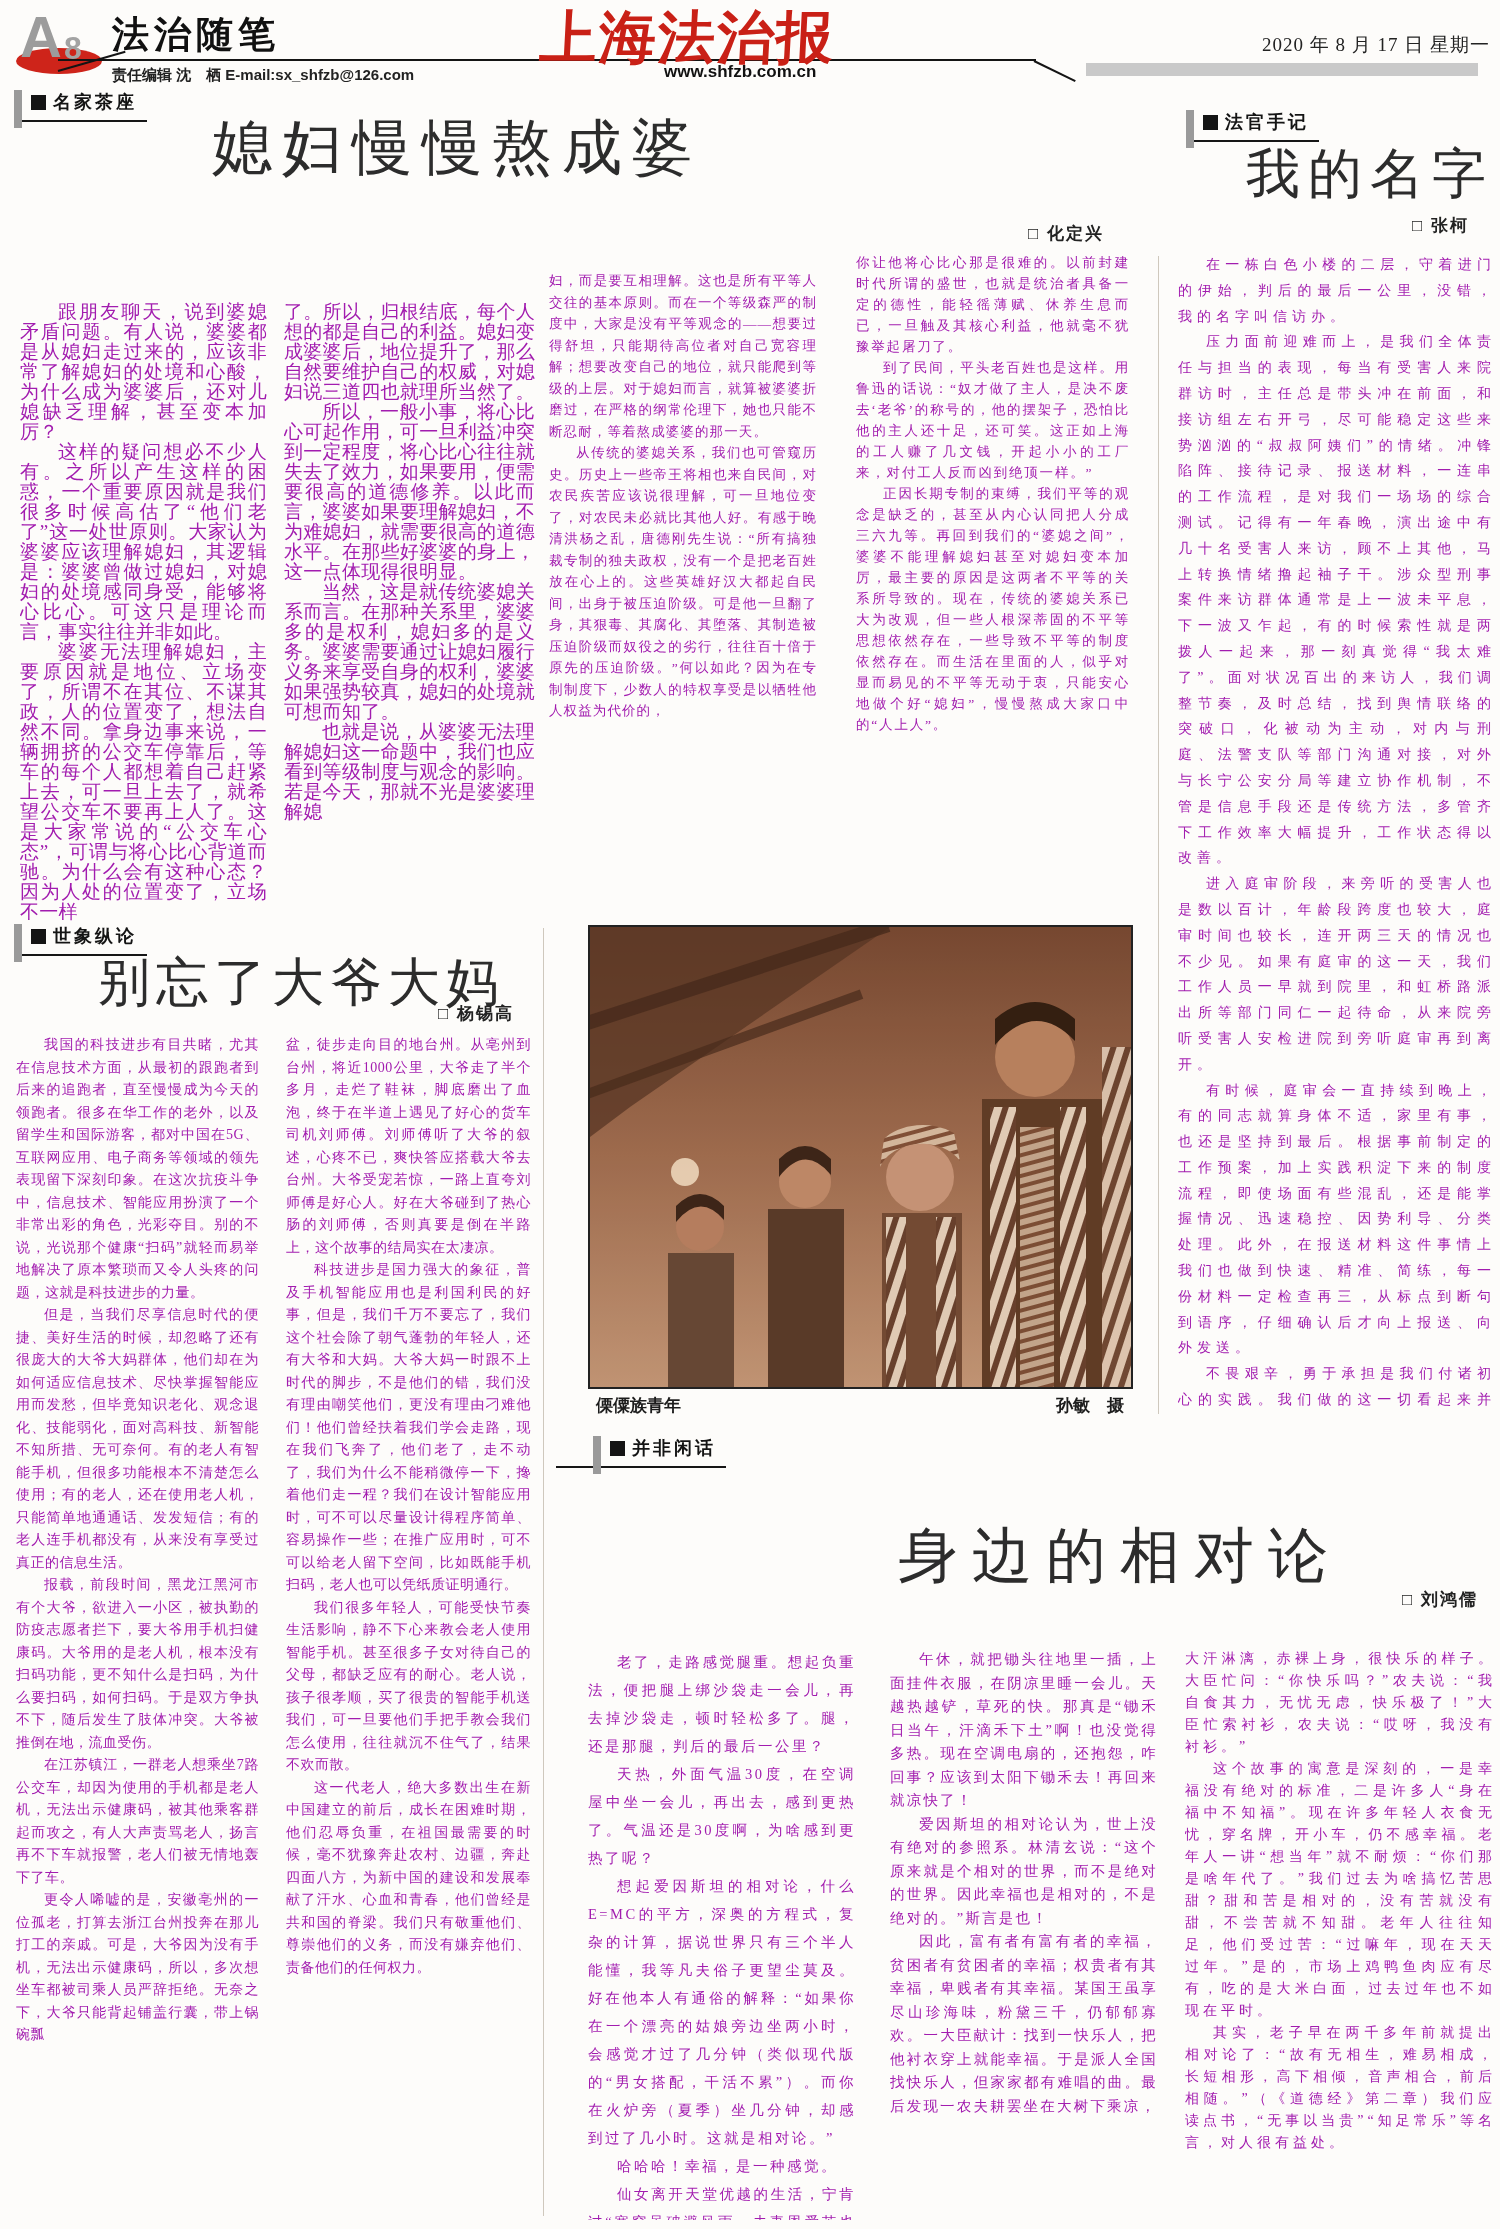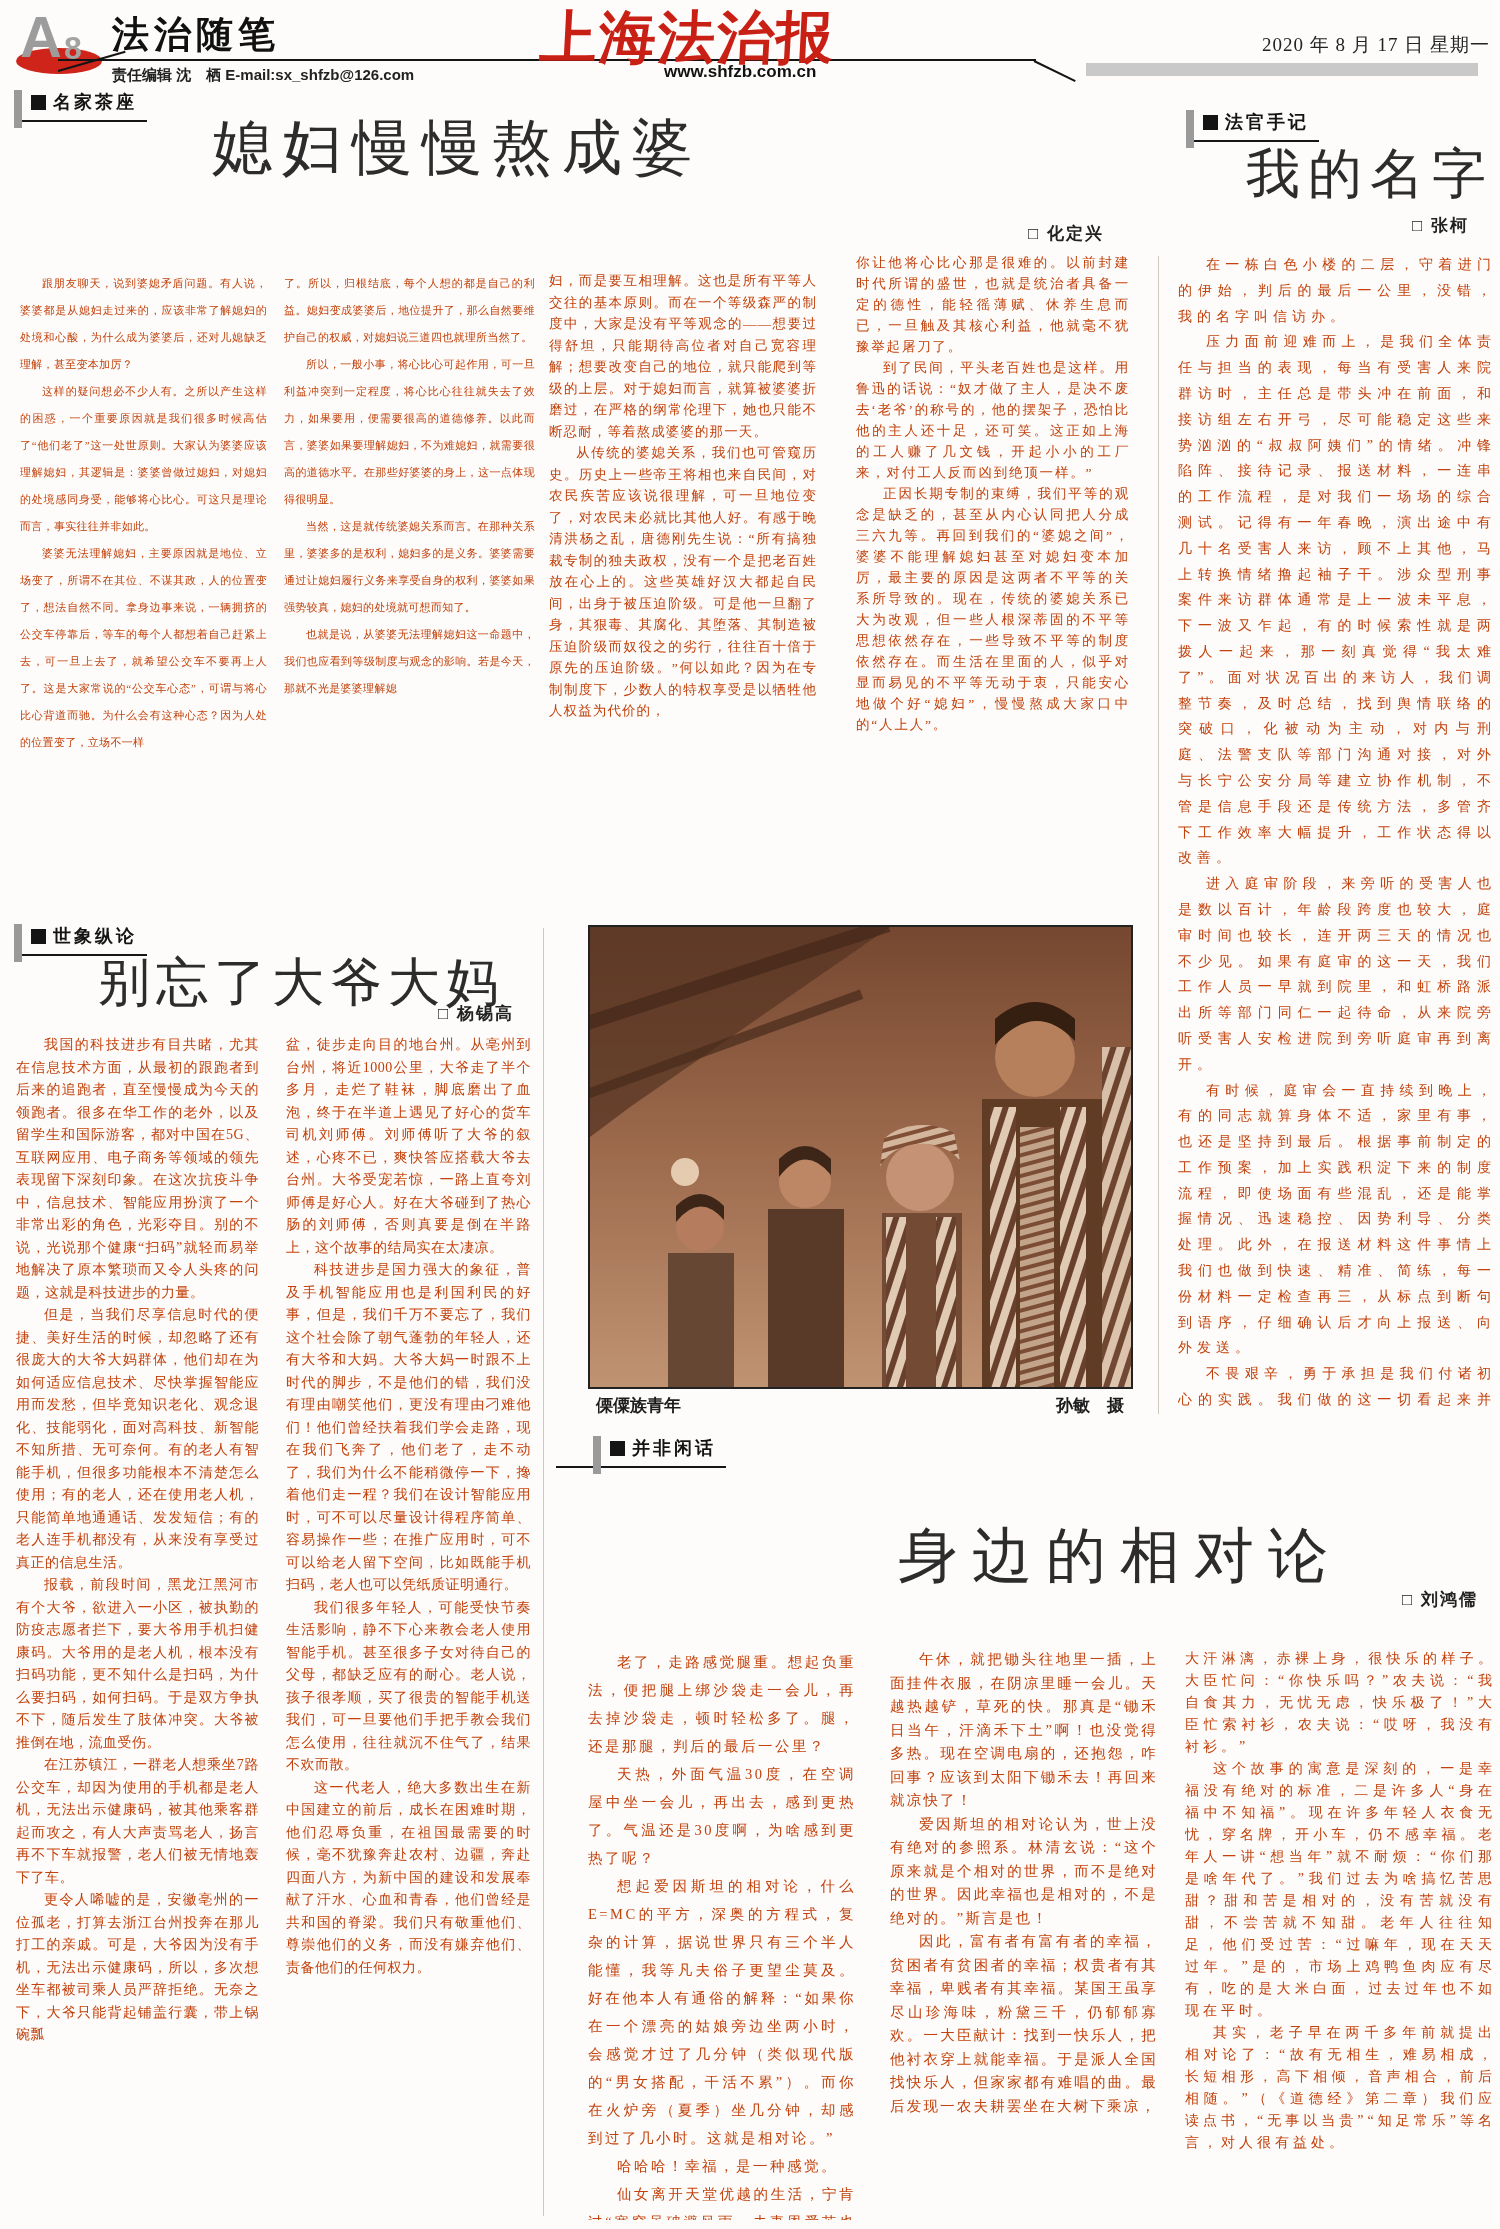--- a/index.html
+++ b/index.html
@@ -19,24 +19,24 @@
   .graybar{background:#c9c9c9;}
   
   .marker{display:flex;align-items:center;gap:7px;border-bottom:2px solid #161616;padding:0 10px 6px 0;justify-content:center;}
   .marker .gbar{width:8px;height:38px;background:#9a9a9a;margin-right:2px;margin-bottom:-14px;}
   .marker .sq{width:15px;height:15px;background:#141414;}
   .marker .mlabel{font-family:"Liberation Sans",sans-serif;font-weight:800;font-size:18px;color:#141414;letter-spacing:3px;}
   
   .headline{font-family:"Liberation Sans","DejaVu Sans",sans-serif;font-weight:200;color:#2c2c2c;white-space:nowrap;}
   .byline{font-family:"Liberation Sans",sans-serif;font-weight:700;font-size:17px;color:#222;letter-spacing:2px;}
   
-  .col{overflow:hidden;text-align:justify;color:#c2410c;}
+  .col{overflow:hidden;text-align:justify;color:#a21caf;}
   .para{margin:0;}
   .para.ind{text-indent:2em;}
-  .a1c12{font-size:11px;line-height:27px;letter-spacing:.3px;}
+  .a1c12{font-size:19px;line-height:20px;letter-spacing:.3px;margin-top:32px;}
   .a1c3{font-size:13.5px;line-height:21.5px;letter-spacing:1.1px;}
   .a1c4{font-size:13.5px;line-height:21px;letter-spacing:1.8px;}
   .a2c{font-size:14px;line-height:25.8px;letter-spacing:5px;}
   .a3c{font-size:14px;line-height:22.5px;letter-spacing:.5px;}
   .a4c1{font-size:14.5px;line-height:28px;letter-spacing:2.5px;}
   .a4c2{font-size:14.5px;line-height:23.5px;letter-spacing:2.2px;}
   .a4c3{font-size:14px;line-height:22px;letter-spacing:4px;}
   
   .photo-frame{border:2px solid #222;background:#8a5a41;}
   .caption{font-family:"Liberation Sans",sans-serif;font-weight:800;font-size:17px;color:#1c1c1c;}

